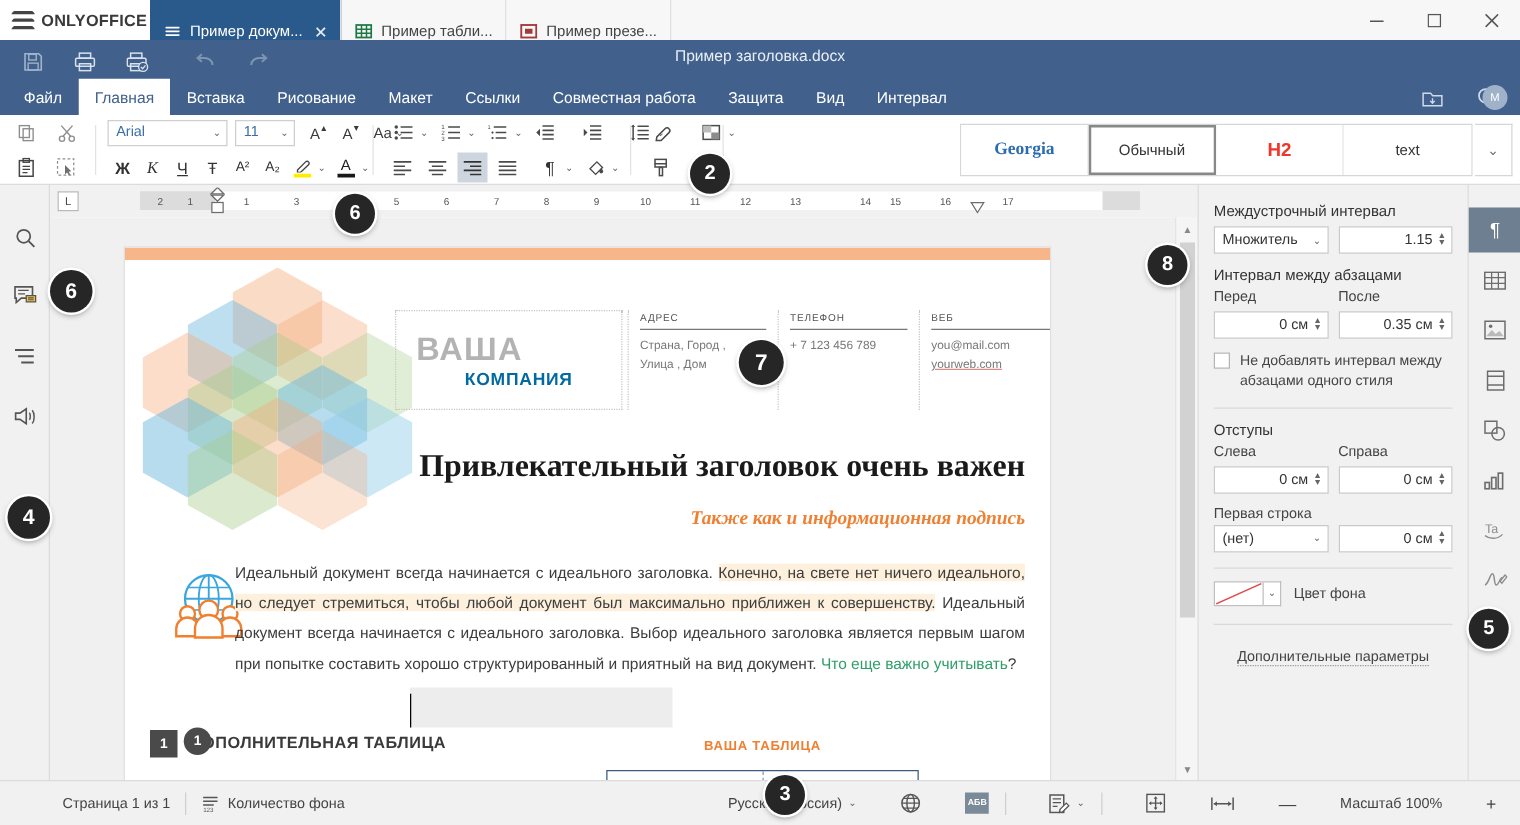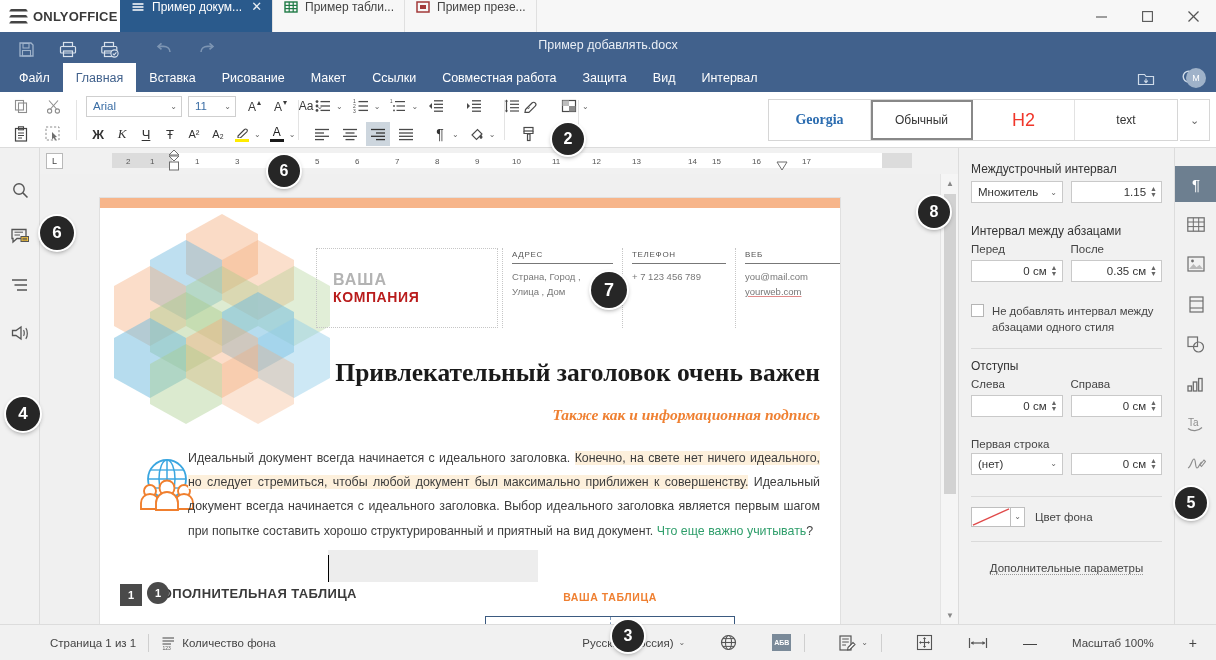--- a/index.html
+++ b/index.html
@@ -22,21 +22,21 @@
   .logo-area{
     width:120px; height:32px; display:flex; align-items:center; gap:6px;
     padding-left:10px; background:#ffffff;
   }
   .logo-mark{ width:17px; height:17px; position:relative; }
   .logo-mark span{ position:absolute; left:0; width:17px; height:4px; background:#444; border-radius:1px;
       transform: perspective(14px) rotateX(52deg); }
   .logo-text{ font-size:13px; font-weight:bold; letter-spacing:.2px; color:#3a3a3a; }
   .tabstrip{ display:flex; align-items:flex-end; height:32px; flex:1; background:#f7f7f7;}
   .doctab{
-    height:32px; display:flex; align-items:flex-start; gap:7px; padding:0 10px 0 11px;
+    height:32px; display:flex; align-items:flex-end; gap:7px; padding:0 10px 0 11px;
     font-size:12px; color:#444; border-right:1px solid #e0e0e0; position:relative;
     max-width:160px;
   }
   .doctab.active{ background:#2a5a8c; color:#fff; }
   .doctab .tablabel{ white-space:nowrap; overflow:hidden; }
   .tabicon{ width:14px; height:14px; flex:0 0 14px; display:block; }
   .closex{ font-size:13px; line-height:1; opacity:.9; margin-left:2px;}
   .winbtns{ display:flex; align-items:center; height:32px; background:#f7f7f7;}
   .winbtn{ width:46px; height:32px; display:flex; align-items:center; justify-content:center; color:#555; font-size:13px;}
 
@@ -121,22 +121,22 @@
   }
   .orange-band{ position:absolute;left:0;top:0;width:740px;height:10px;background:#f7b58a;}
   .hexart{ position:absolute; left:0; top:10px; width:250px; height:200px;}
   .hx{ position:absolute; width:72px; height:80px;
      clip-path: polygon(50% 0%, 100% 25%, 100% 75%, 50% 100%, 0% 75%, 0% 25%);}
 
   .letterhead{ position:absolute; left:216px; top:50px; width:470px; height:80px; }
   .lh-cell{ position:absolute; top:0; height:80px; border-left:1px dotted #c6c6c6; padding-left:9px;}
   .lh-block{ position:absolute; left:0; top:0; width:182px; height:80px; border:1px dotted #c6c6c6; display:flex;
      flex-direction:column; justify-content:center; padding-left:16px;}
-  .co1{ font-size:16px; font-weight:bold; color:#b3b3b3; letter-spacing:1px; line-height:1.15;}
-  .co2{ font-size:14px; font-weight:bold; color:#b91c1c; letter-spacing:.6px;}
+  .co1{ font-size:26px; font-weight:bold; color:#b3b3b3; letter-spacing:1px; line-height:1.15;}
+  .co2{ font-size:14px; font-weight:bold; color:#0369a1; letter-spacing:.6px;text-align:center;}
   .lh-h{ font-size:8px; font-weight:normal; color:#555; letter-spacing:.7px; padding-bottom:4px; border-bottom:1px solid #777;
      margin-right:9px; margin-top:2px;}
   .lh-b{ font-size:9.5px; color:#777; line-height:1.55; margin-top:6px;}
   .lh-b a{ color:#777; text-decoration:underline; text-decoration-color:#e08a8a;}
 
   .h1doc{ position:absolute; left:20px; top:160px; width:700px; text-align:right;
     font-family:"Liberation Serif", serif; font-size:25.5px; font-weight:bold; color:#1a1a1a; }
   .subdoc{ position:absolute; left:20px; top:208px; width:700px; text-align:right;
     font-family:"Liberation Serif", serif; font-style:italic; font-weight:bold; font-size:15.5px; color:#ef8032;}
   .para{ position:absolute; left:88px; top:248px; width:632px; text-align:justify;
@@ -161,21 +161,21 @@
   .vsb-dn{ position:absolute; bottom:0; }
   .vsb-thumb{ position:absolute; left:3px; top:20px; width:12px; height:300px; background:#d2d2d2; border-radius:0;}
 
   
   .rightpanel{
     position:absolute; left:958px; top:148px; width:216px; height:476px; background:#f1f1f1;
     border-left:1px solid #dcdcdc; padding:14px 12px 0 12px;
   }
   .rp-h{ font-size:12px; color:#333; margin-bottom:5px; }
   .rp-lbl{ font-size:11.5px; color:#444; margin-bottom:3px; }
-  .rp-row{ display:flex; gap:8px; margin-bottom:21px;}
+  .rp-row{ display:flex; gap:8px; margin-bottom:10px;}
   .rp-sel{
     flex:1; height:22px; border:1px solid #c9c9c9; background:#fff; display:flex; align-items:center;
     justify-content:space-between; padding:0 5px 0 6px; font-size:11.5px; color:#333;
   }
   .rp-spin{
     flex:1; height:22px; border:1px solid #c9c9c9; background:#fff; display:flex; align-items:center;
     justify-content:space-between; padding:0 4px 0 6px; font-size:11.5px; color:#333;
   }
   .rp-spin .val{ flex:1; text-align:right; padding-right:4px;}
   .spin-arrows{ display:flex; flex-direction:column; line-height:6px; font-size:7px; color:#666;}
@@ -287,21 +287,21 @@
       <div class="winbtn">
         <svg width="11" height="11" viewBox="0 0 11 11">
             <line x1="0.5" y1="0.5" x2="10.5" y2="10.5" stroke="#555" stroke-width="1.2"></line>
             <line x1="10.5" y1="0.5" x2="0.5" y2="10.5" stroke="#555" stroke-width="1.2"></line>
           </svg>
       </div>
     </div>
   </div>
 
   <div class="bluebar">
-    <div class="doctitle">Пример добавлять.docx</div>
+    <div class="doctitle">Пример заголовка.docx</div>
 
     <div class="qat">
       <div class="qatbtn">
         <svg width="17" height="17" viewBox="0 0 17 17">
             <path d="M2 2h11l2 2v11H2z" fill="none" stroke="#9fb3cb" stroke-width="1.3"></path>
             <rect x="5" y="2.5" width="6" height="4.5" fill="none" stroke="#9fb3cb" stroke-width="1.1"></rect>
             <rect x="4.5" y="9.5" width="8" height="5.5" fill="none" stroke="#9fb3cb" stroke-width="1.1"></rect>
           </svg>
       </div>
       <div class="qatbtn">
@@ -625,21 +625,21 @@
     </div>
 
     <div class="styles">
       <div class="stylecell">
         <span style="font-family:'Liberation Serif',serif;font-weight:bold;font-size:14px;color:#2b6cb0">Georgia</span>
       </div>
       <div class="stylecell sel">
         <span>Обычный</span>
       </div>
       <div class="stylecell">
-        <span style="font-weight:normal;font-size:18px;color:#f0362a">H2</span>
+        <span style="font-weight:bold;font-size:15px;color:#f0362a">H2</span>
       </div>
       <div class="stylecell" style="border-right:0">
         <span style="font-size:12px;color:#333">text</span>
       </div>
     </div>
     <div class="styles-more">
       <span class="caret" style="font-size:11px">⌄</span>
     </div>
   </div>
 

